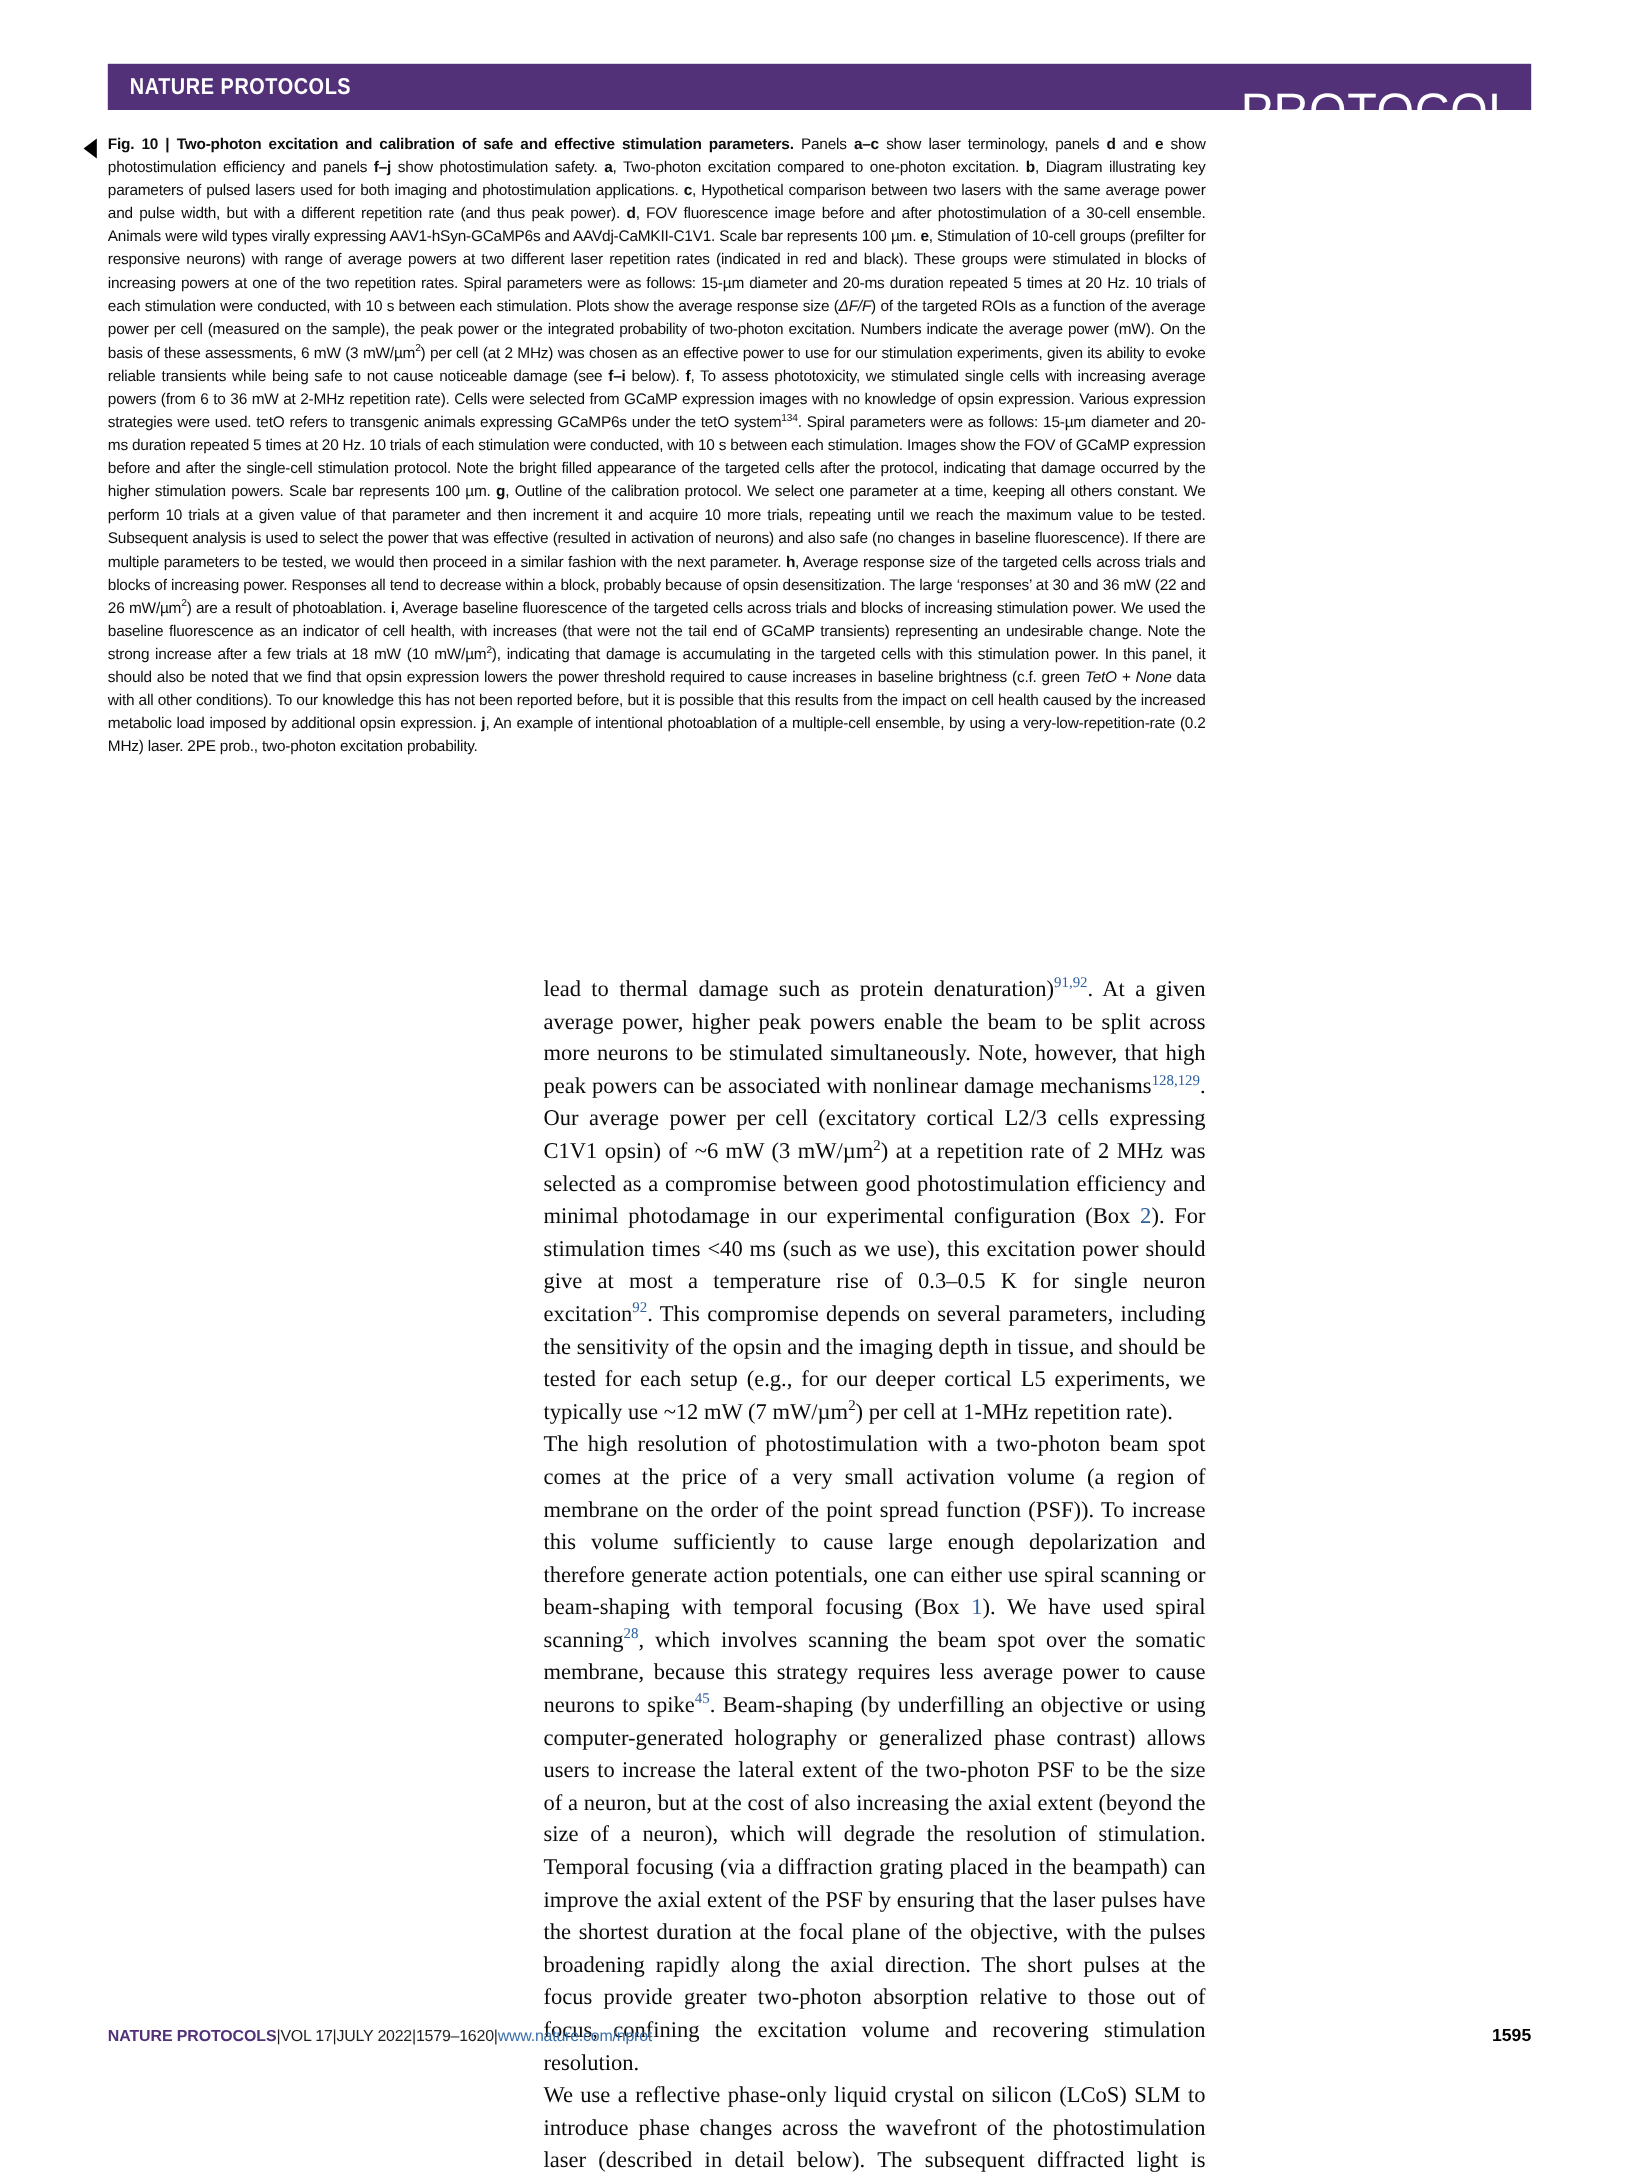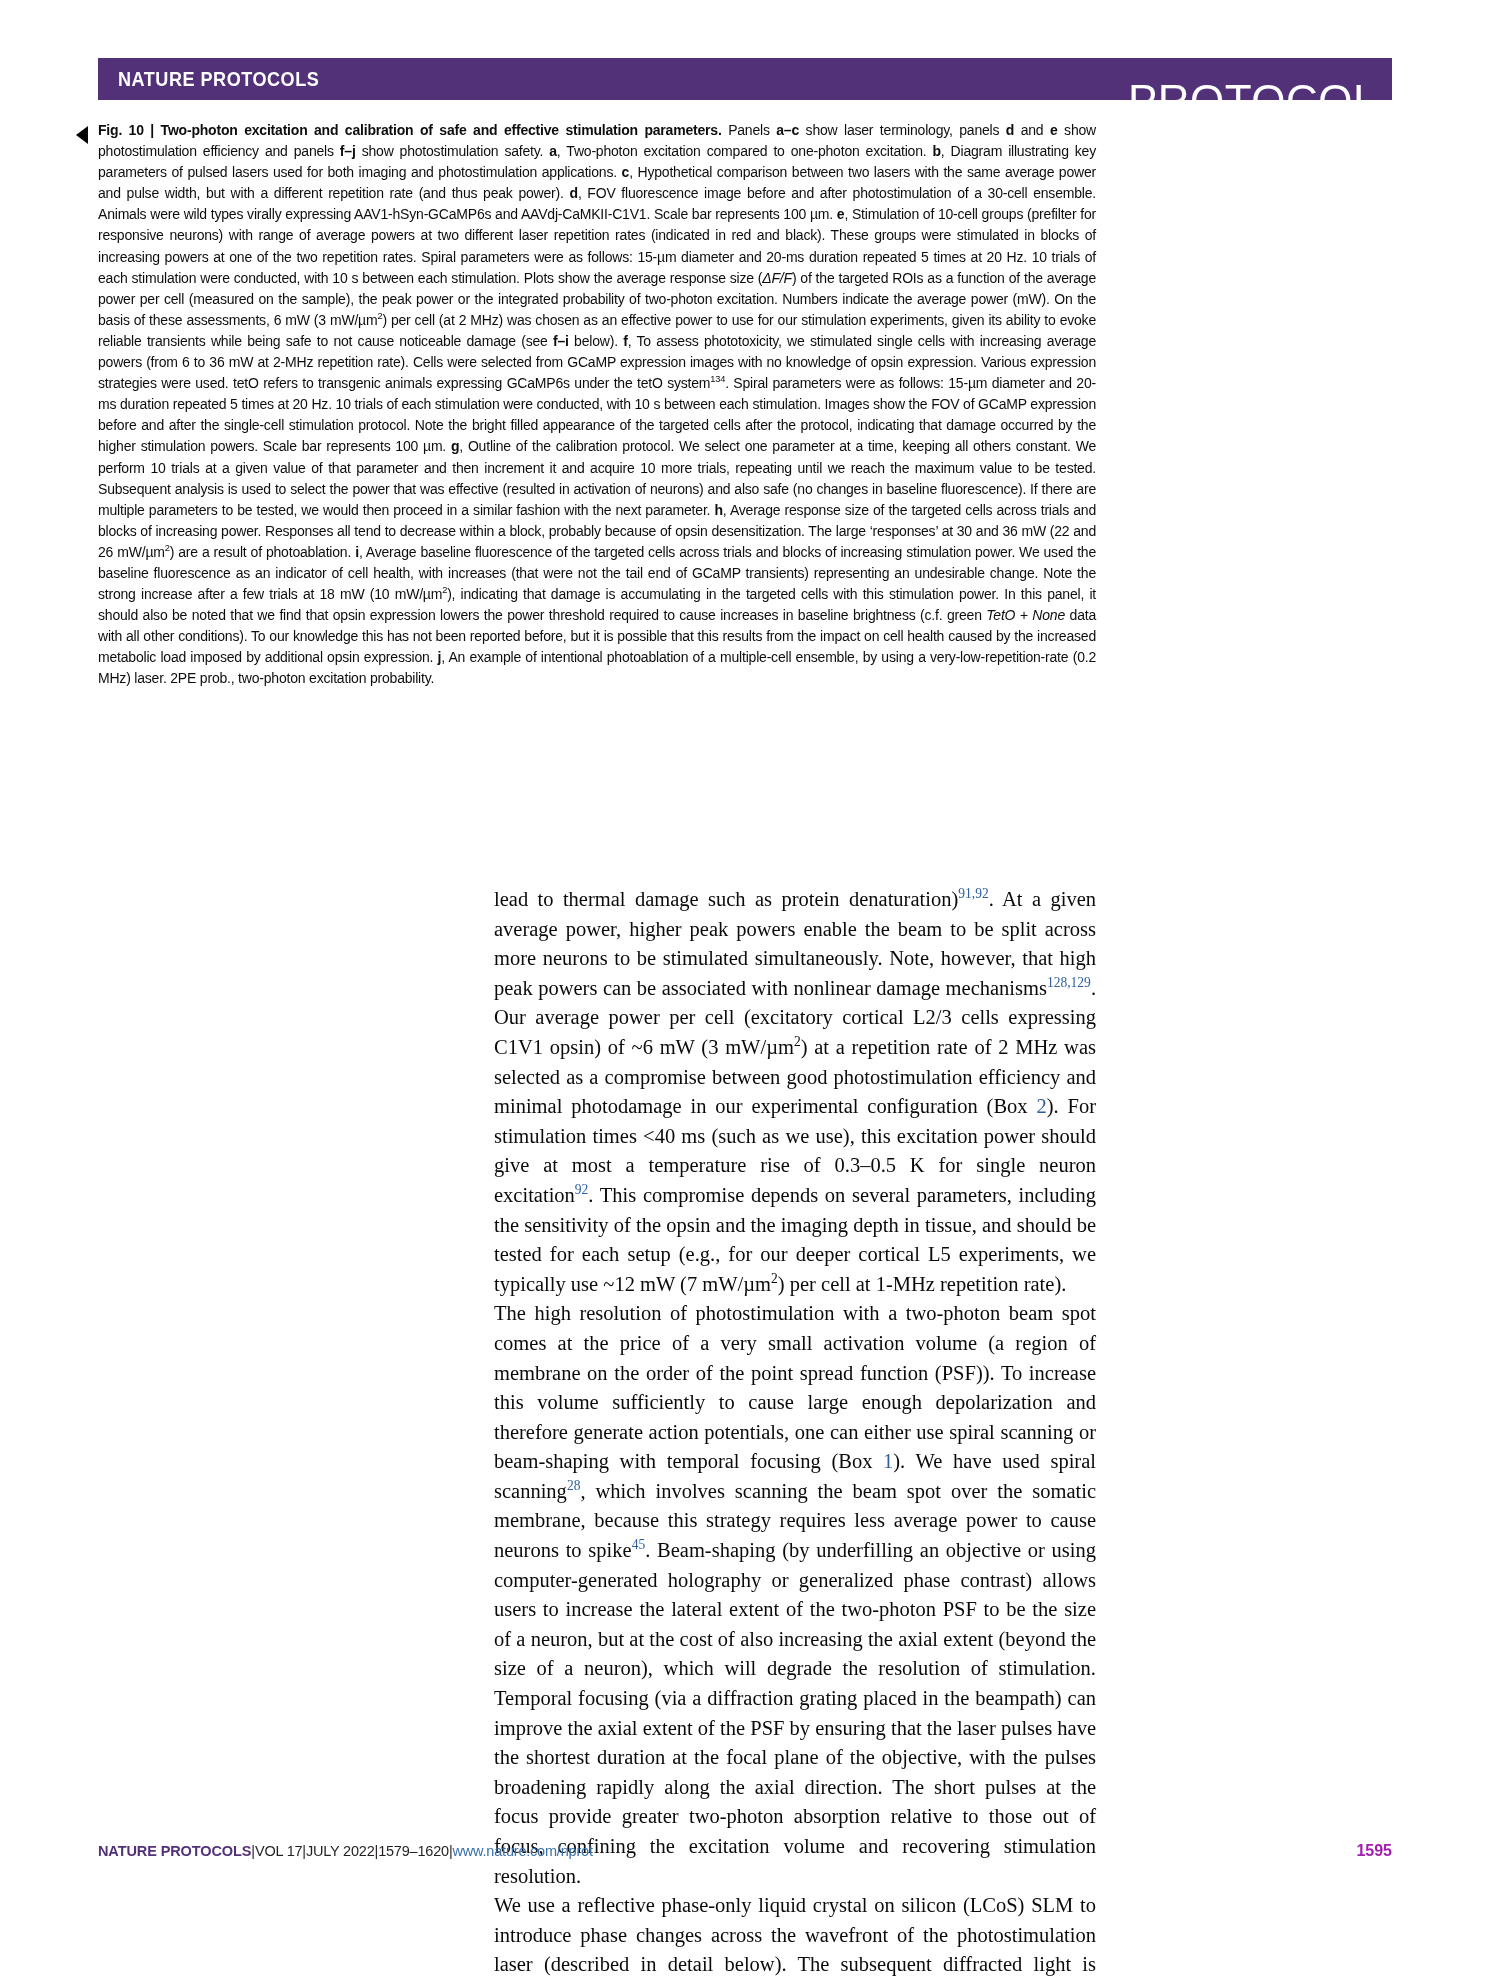--- a/index.html
+++ b/index.html
@@ -140,21 +140,21 @@
     color: #523178;
     font-weight: bold;
     letter-spacing: -0.1px;
   }
   .footer-left .sep { color: #231f20; }
   .footer-left .meta { font-weight: normal; }
   .footer-left .url { color: #3a6fa8; }
   .footer-right {
     font-size: 16px;
     font-weight: bold;
-    color: #a21caf;
+    color: #000000;
   }
 </style>
 </head>
 <body>
 
 <div class="page">
 
   <div class="runhead">
     <span class="runhead-left">NATURE PROTOCOLS</span>
     <span class="runhead-right">PROTOCOL</span>

